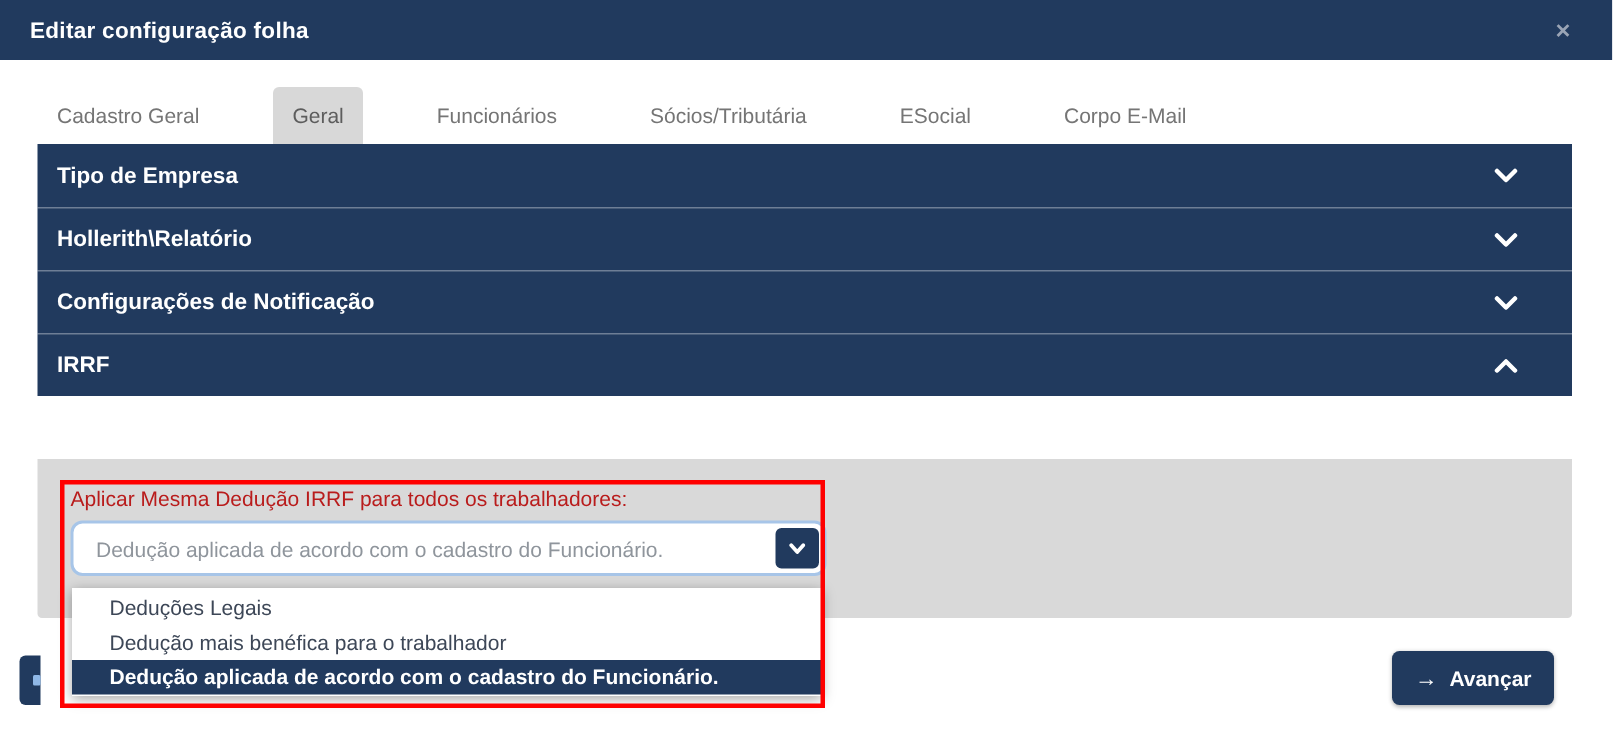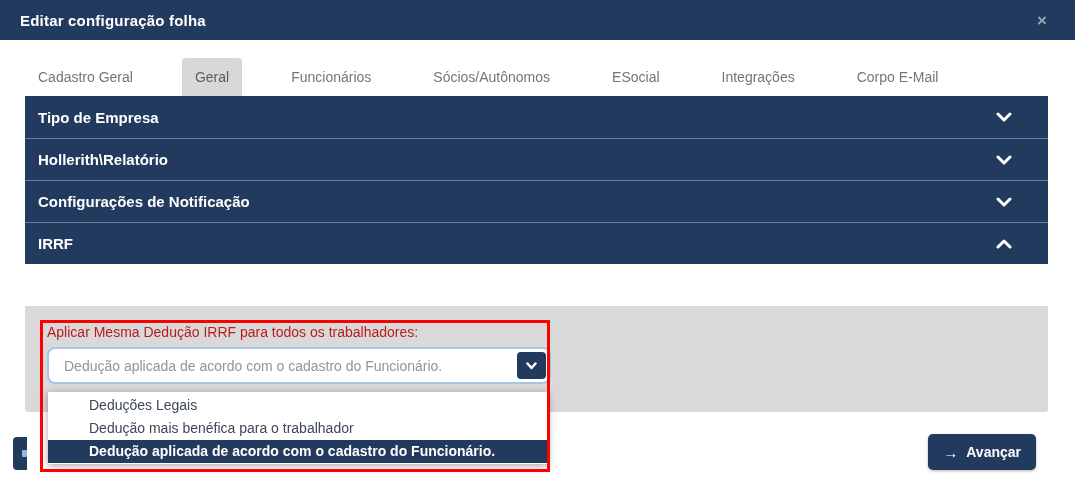--- a/index.html
+++ b/index.html
@@ -90,21 +90,21 @@
   }
 
   
   .dropdown {
     position:absolute; left:48px; top:392px; width:500px;
     background:#ffffff; z-index:3;
     box-shadow:0 2px 8px rgba(0,0,0,.35);
     padding:2px 0 1px 0;
   }
   .option {
-    height:23px; line-height:23px; padding-left:41px;
+    height:23px; line-height:23px; padding-left:25px;
     font-size:14px; color:#3d4757; cursor:pointer;
     white-space:nowrap; overflow:hidden;
   }
   .option.selected { background:#213a5e; color:#ffffff; font-weight:bold; }
 
   
   .annotation {
     position:absolute; left:40px; top:320px; width:510px; height:152px;
     border:3px solid #ff0000; z-index:4; pointer-events:none;
   }
@@ -129,23 +129,22 @@
 
   <div class="titlebar">
     <span class="title">Editar configuração folha</span>
     <span class="close">×</span>
   </div>
 
   <div class="tabs">
     <div class="tab">Cadastro Geral</div>
     <div class="tab active">Geral</div>
     <div class="tab">Funcionários</div>
-    <div class="tab">Sócios/Autônomos</div>
+    <div class="tab">Sócios/Tributária</div>
     <div class="tab">ESocial</div>
-    <div class="tab">Integrações</div>
     <div class="tab">Corpo E-Mail</div>
   </div>
 
   <div class="accordion">
     <div class="acc-header">
       <span class="acc-label">Tipo de Empresa</span>
       <span class="acc-chevron">
         <svg width="16" height="10" viewBox="0 0 16 10">
             <polyline points="2,2 8,8 14,2" fill="none" stroke="#ffffff" stroke-width="3" stroke-linecap="round" stroke-linejoin="round"></polyline>
           </svg>

